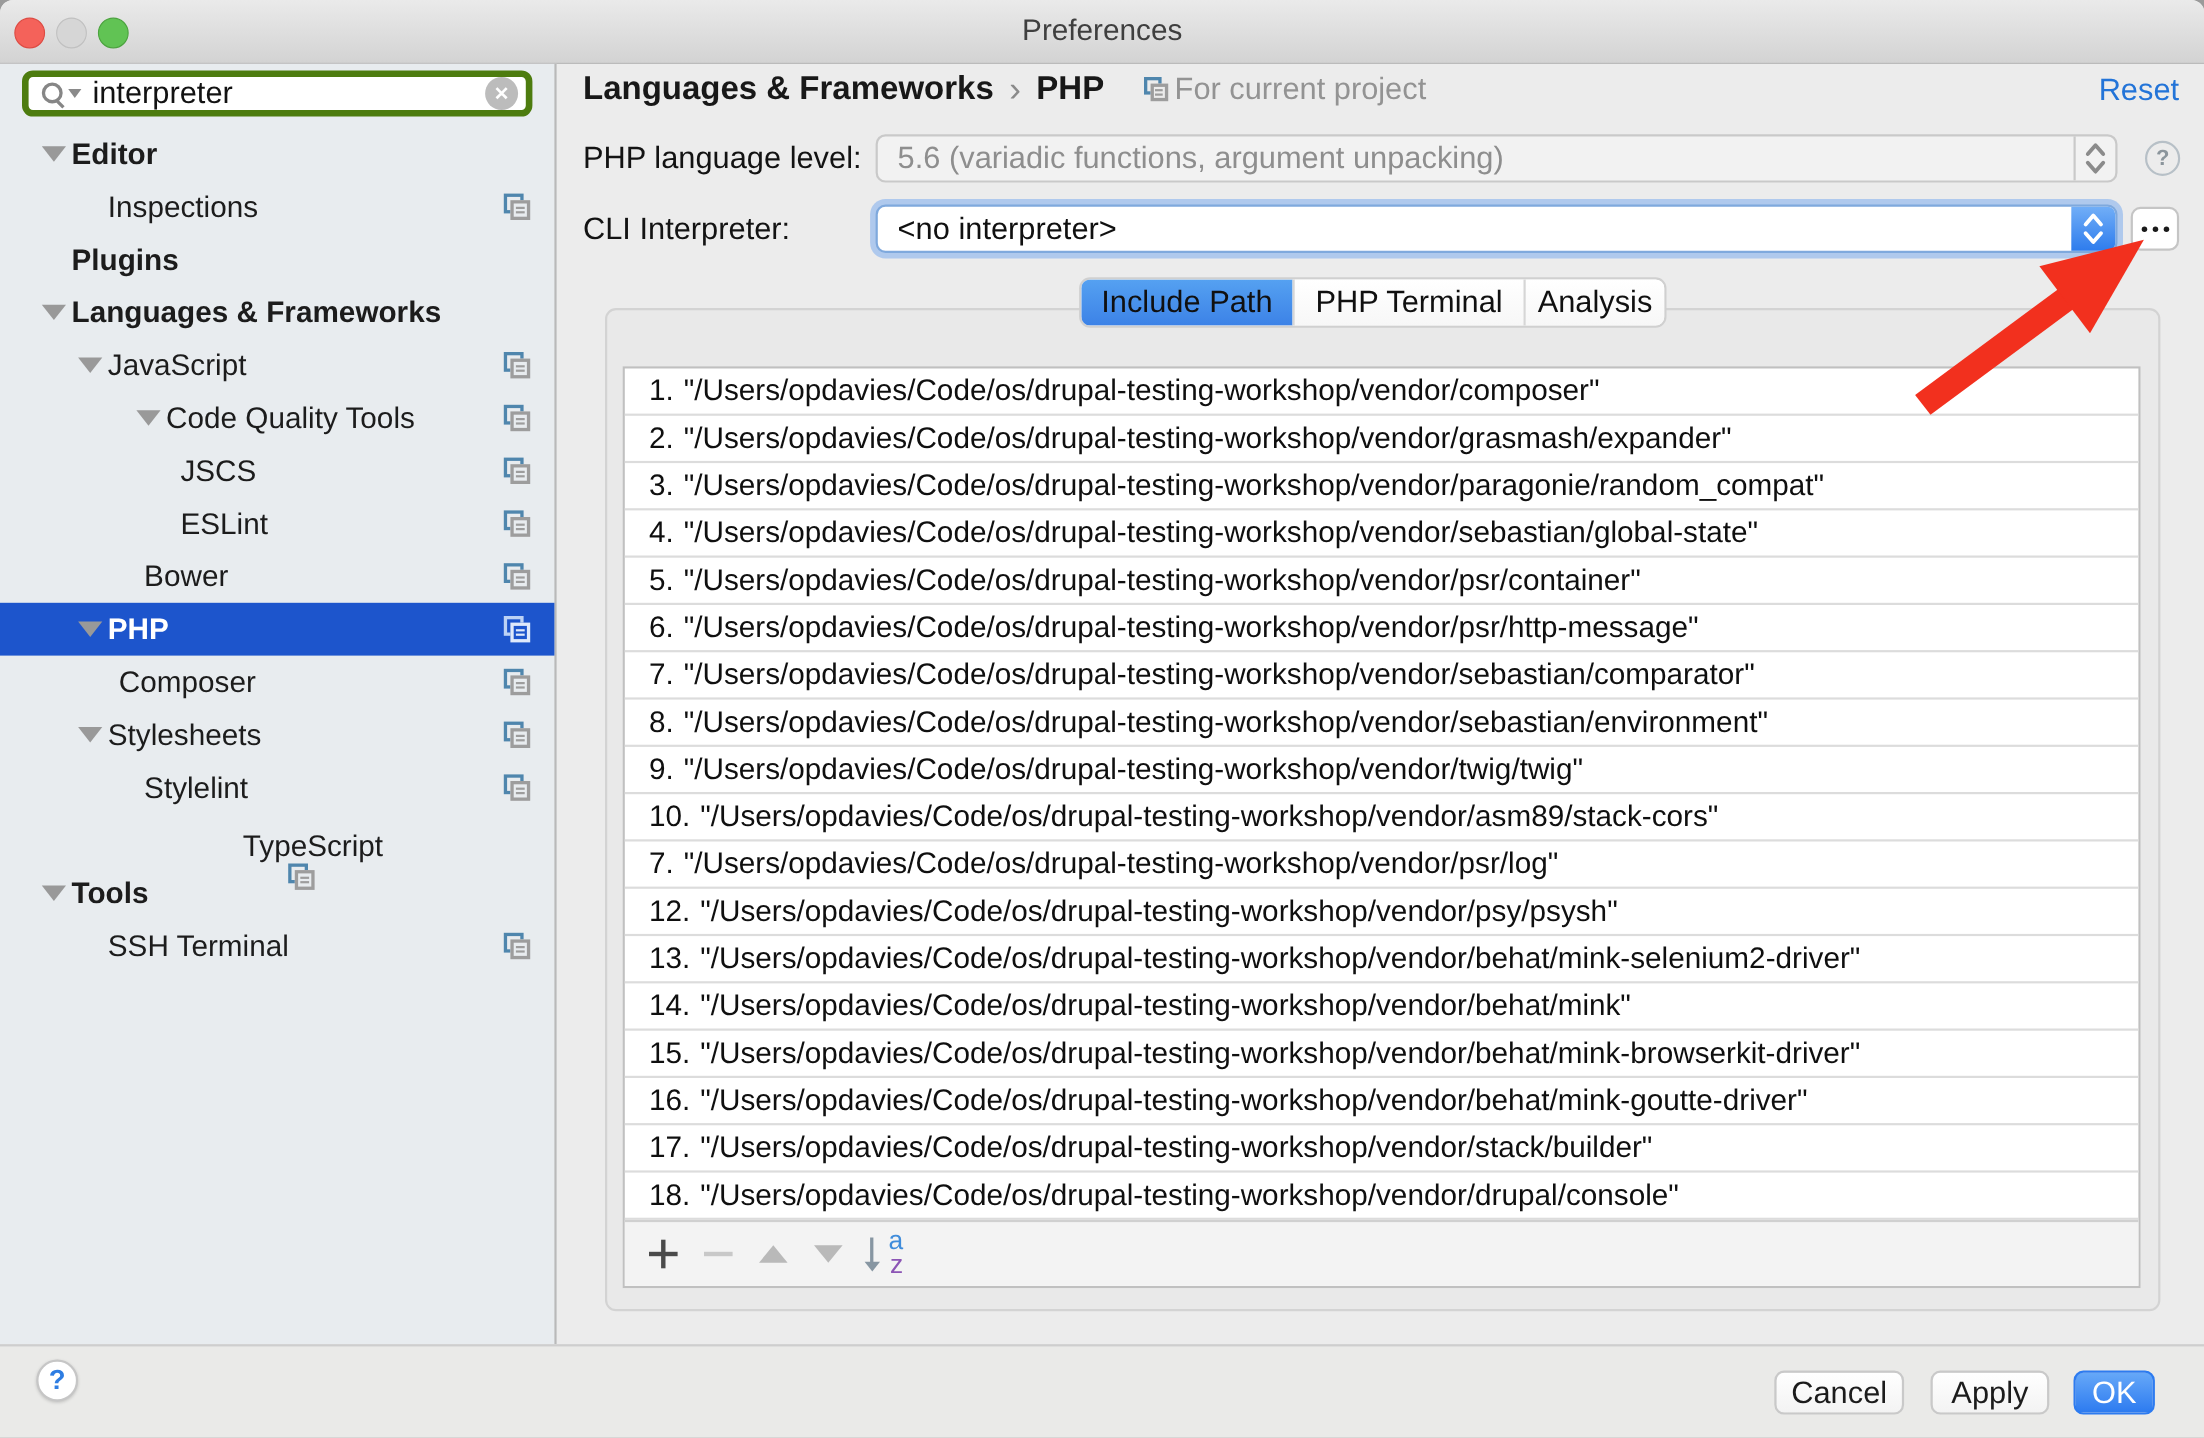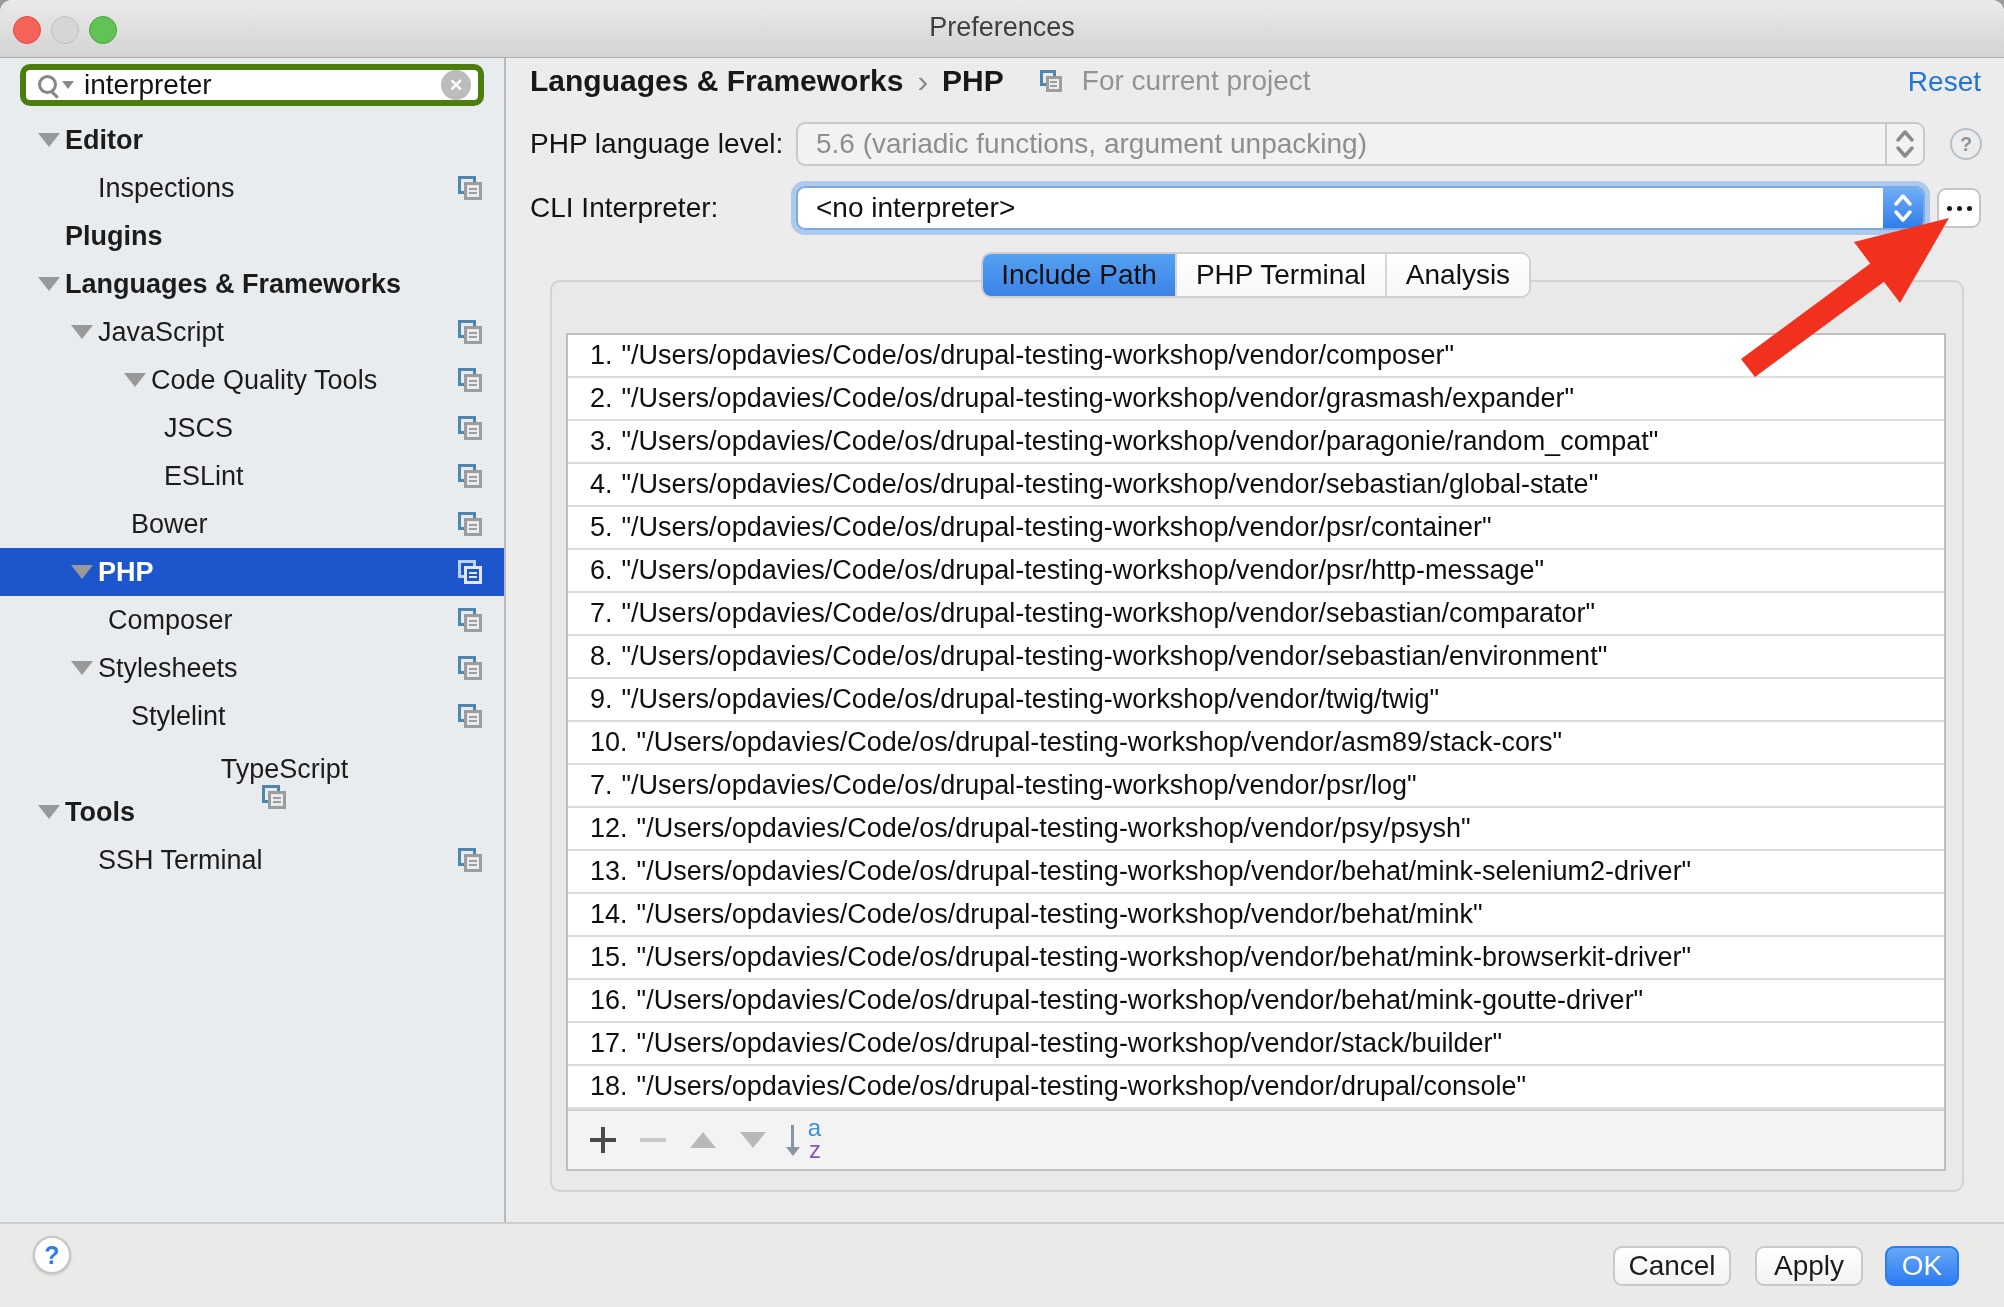--- a/index.html
+++ b/index.html
@@ -53,21 +53,21 @@
 
   
   .breadcrumb{position:absolute;left:530px;top:60px;height:42px;display:flex;align-items:center;}
   .crumb{font-size:30px;font-weight:bold;color:#181818;}
   .crumb-sep{font-size:32px;color:#8a8a8a;margin:0 14px;}
   .scope{display:flex;align-items:center;margin-left:36px;}
   .copy-icon.mini{width:22px;height:22px;margin-right:0;}
   .copy-icon.mini .back{width:10px;height:10px;}
   .copy-icon.mini .front{width:10px;height:10px;background:#ececec;}
   .copy-icon.mini .front::before{left:1px;top:2px;width:7px;box-shadow:0 4px 0 #9d9d9d;}
-  .scope-label{font-size:28px;color:#939393;margin-left:20px;}
+  .scope-label{font-size:28px;color:#939393;margin-left:6px;}
   .reset-link{position:absolute;right:23px;top:66px;font-size:28px;color:#2374d8;}
 
   
   .form-label{position:absolute;left:530px;font-size:28px;color:#131313;}
   .combo{position:absolute;left:796px;width:1129px;height:44px;box-sizing:border-box;border-radius:9px;
     display:flex;align-items:center;}
   .combo .value{font-size:28px;margin-left:18px;white-space:nowrap;}
   .combo-disabled{top:122px;background:#f2f2f2;border:2px solid #c9c9c9;}
   .combo-disabled .value{color:#8e8e8e;}
   .stepper-gray{position:absolute;right:0;top:0;bottom:0;width:36px;border-left:2px solid #c9c9c9;
@@ -369,21 +369,21 @@
     <span class="dot"></span>
   </div>
 
   <div class="tabs" id="tabs">
       <div class="seg active" style="width: 192px; align-items: center;">
     <span>Include Path</span>
   </div>
       <div class="seg" style="width: 210px;">
     <span>PHP Terminal</span>
   </div>
-      <div class="seg" style="width: 144px;">
+      <div class="seg" style="width: 128px;">
     <span>Analysis</span>
   </div>
     </div>
 
   <div class="panel"></div>
 
   <div class="list-container">
     <div class="path-list" id="path-list">
         <div class="path-row">
     <span class="num">1.</span>

